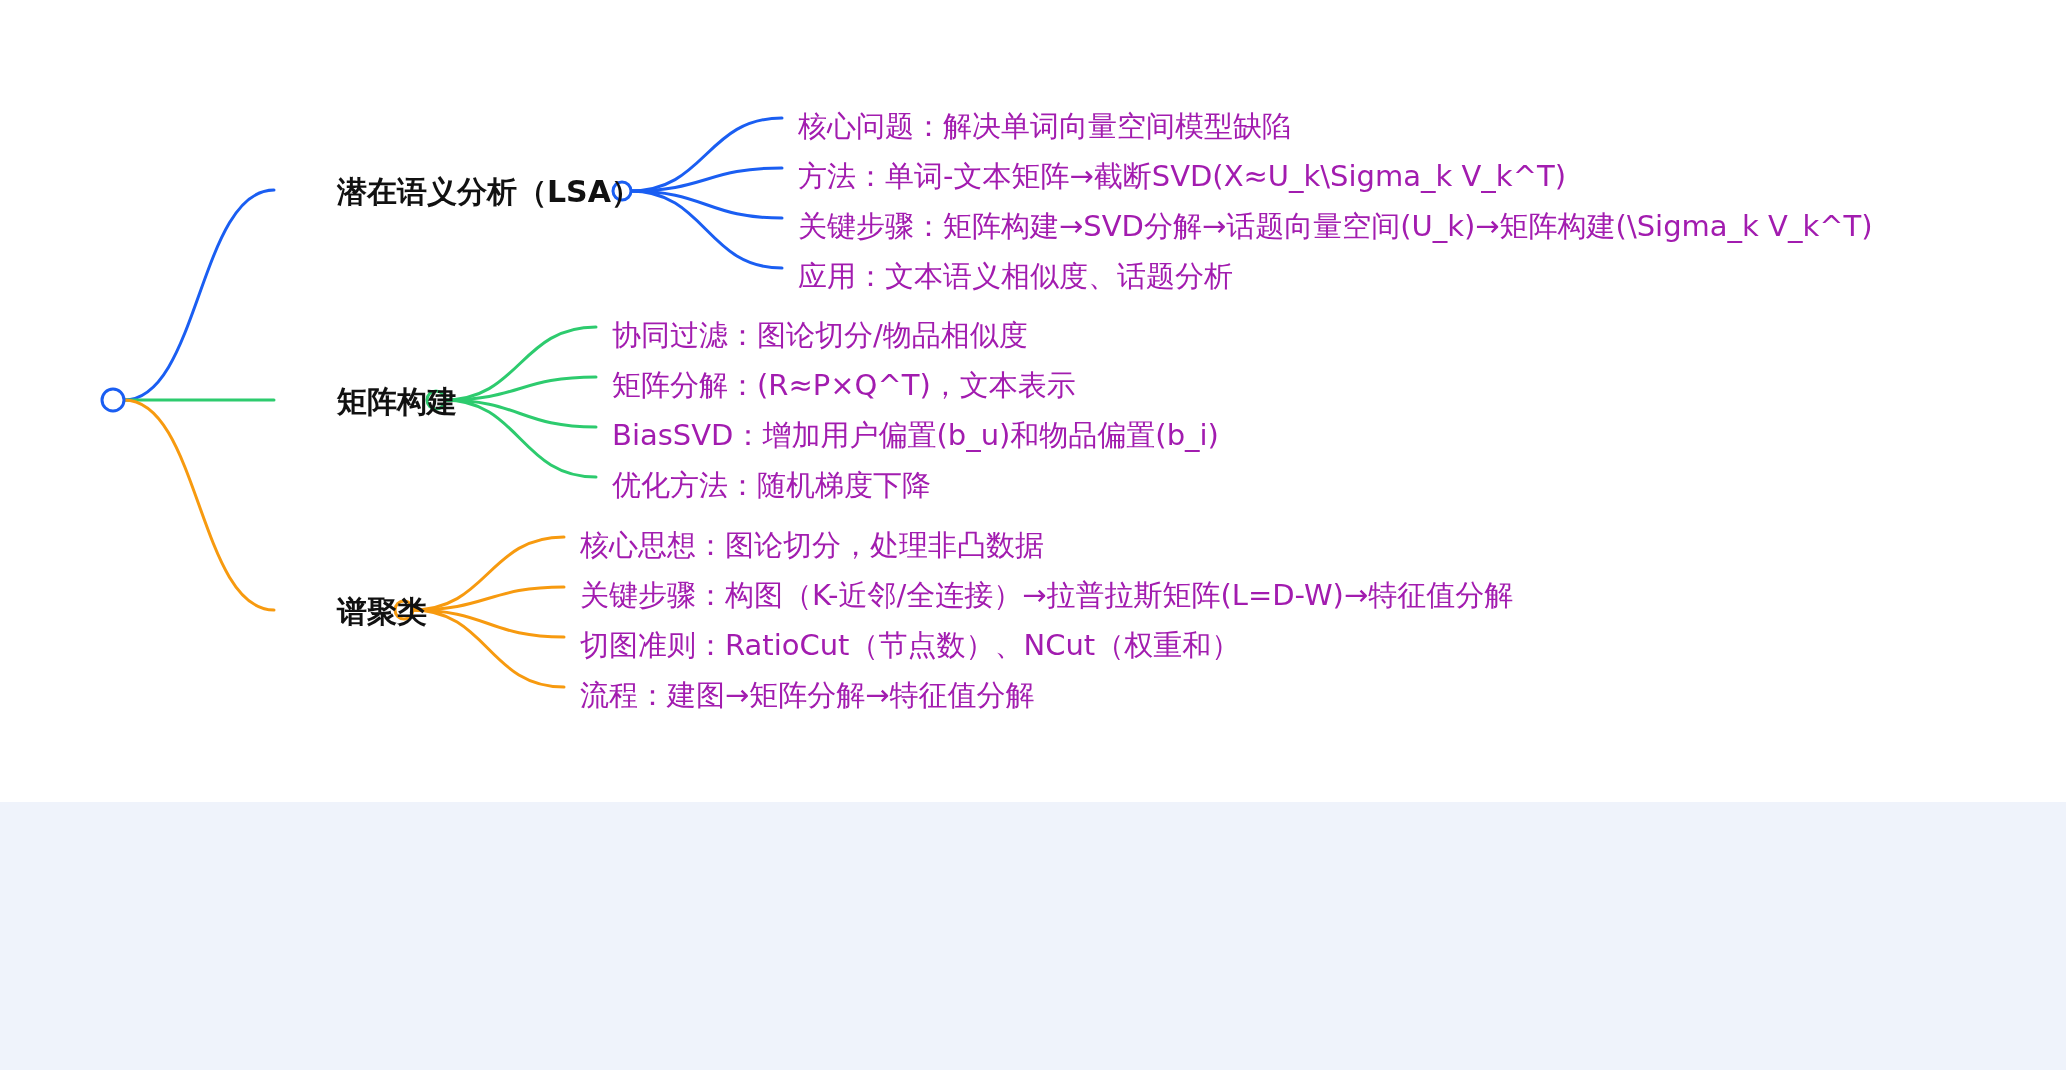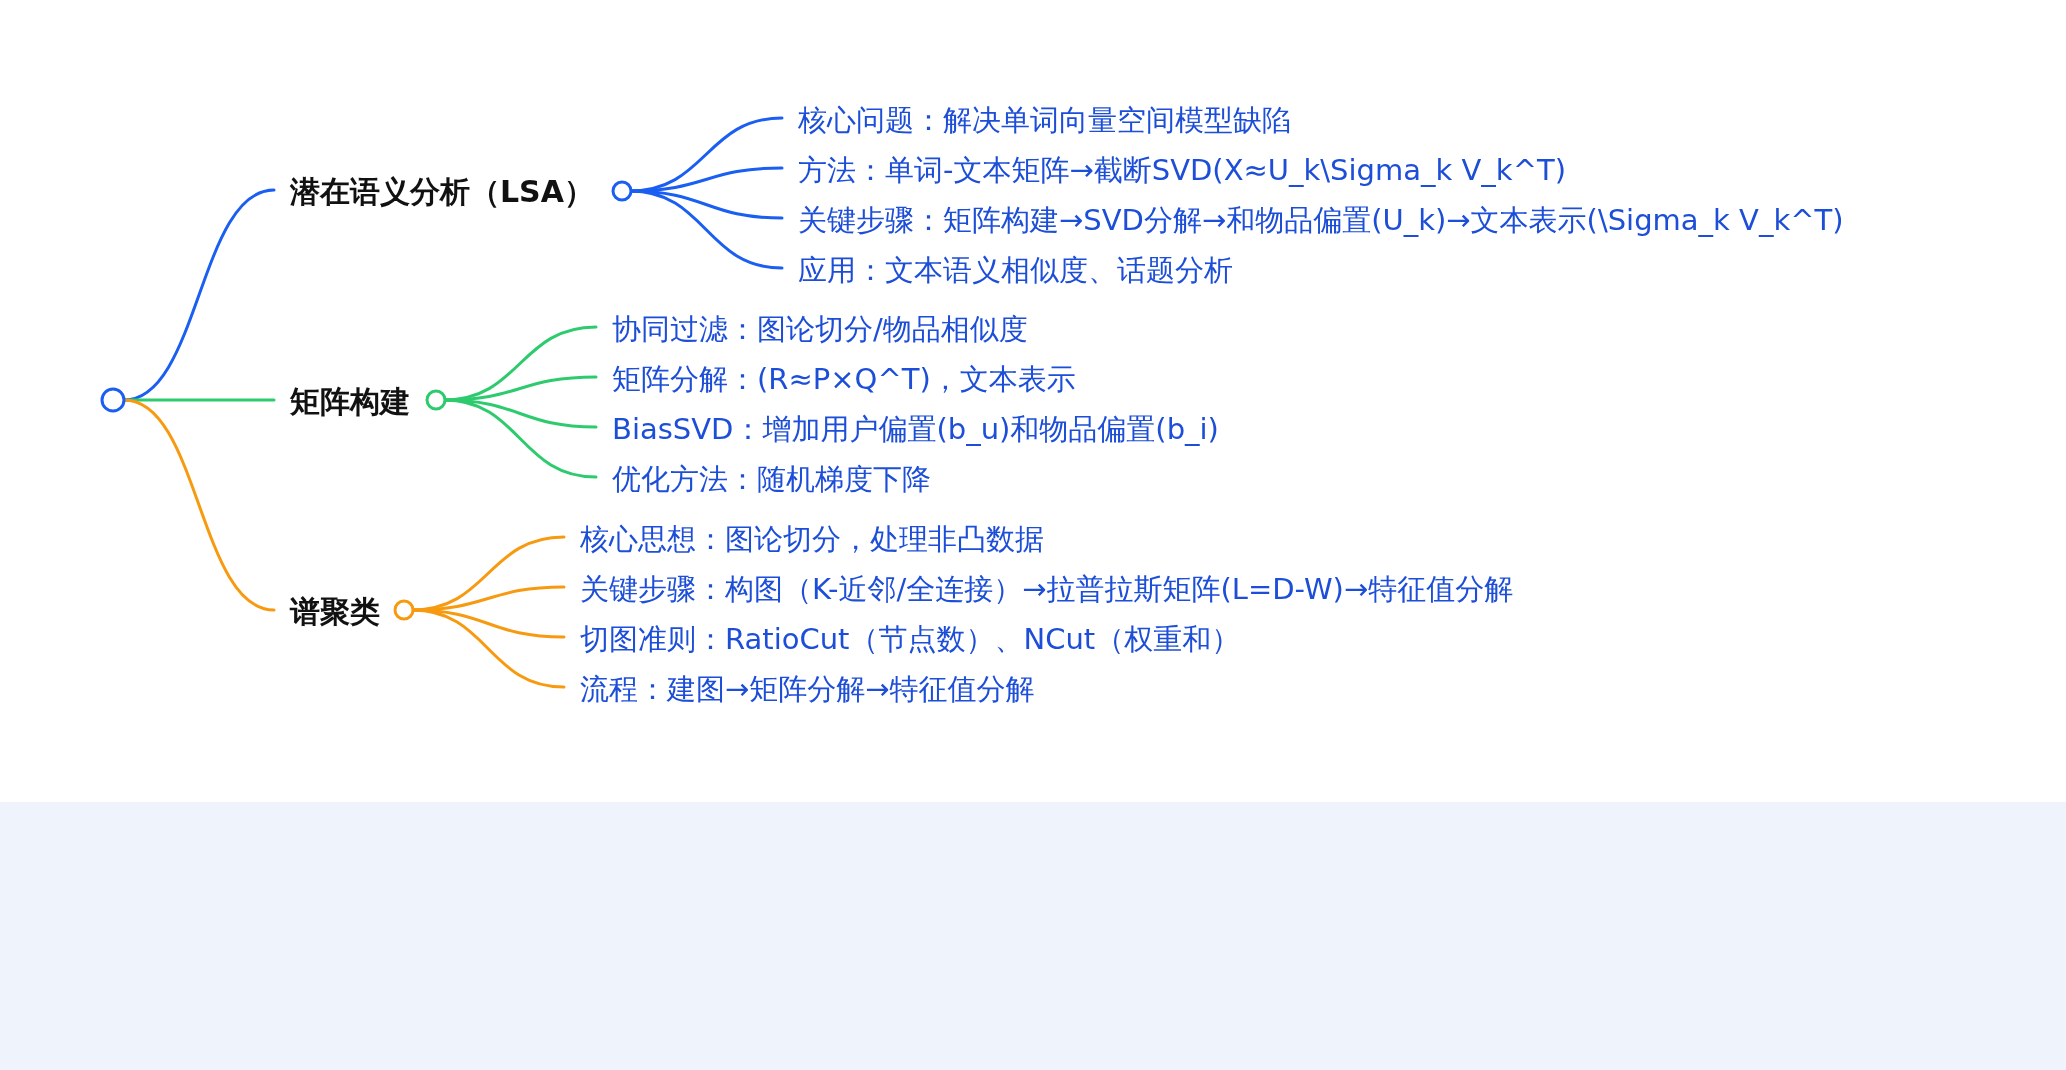--- a/index.html
+++ b/index.html
@@ -1,22 +1,22 @@
 <!DOCTYPE html>
 <html><head>
 <meta charset="utf-8">
 <style>
   html, body { margin:0; padding:0; }
   body { width:2066px; height:1070px; background:#ffffff; position:relative; overflow:hidden;
          font-family:"DejaVu Sans","Liberation Sans",sans-serif; }
   #mindmap { position:absolute; left:0; top:0; width:2066px; height:802px; }
   #mindmap svg { position:absolute; left:0; top:0; }
   .label { position:absolute; white-space:nowrap; color:#1f1f1f; line-height:1; transform:translateY(-50%); }
-  .label.l1 { font-size:30px; font-weight:bold; color:#111; }
-  .label.l2 { font-size:29px; font-weight:normal; color:#1d4ed8; }
+  .label.l1 { font-size:30px; font-weight:bold; color:#111;margin-left:47px; }
+  .label.l2 { font-size:29px; font-weight:normal; color:#a21caf;margin-top:6px; }
   #footer { position:absolute; left:0; top:802px; width:2066px; height:268px; background:#EFF3FB; }
 </style>
 </head>
 <body>
 
 <div id="mindmap">
   <svg id="mm-svg" width="2066" height="802">
       <path d="M124 400 C199 400, 199 190, 274 190" stroke="#1A5EF2" stroke-width="3" fill="none" stroke-linecap="round"></path>
       <path d="M630 191 C706 191, 706 118, 782 118" stroke="#1A5EF2" stroke-width="3" fill="none" stroke-linecap="round"></path>
       <path d="M630 191 C706 191, 706 168, 782 168" stroke="#1A5EF2" stroke-width="3" fill="none" stroke-linecap="round"></path>
@@ -34,21 +34,21 @@
       <path d="M412 610 C488 610, 488 587, 564 587" stroke="#F79A0F" stroke-width="3" fill="none" stroke-linecap="round"></path>
       <path d="M412 610 C488 610, 488 637, 564 637" stroke="#F79A0F" stroke-width="3" fill="none" stroke-linecap="round"></path>
       <path d="M412 610 C488 610, 488 687, 564 687" stroke="#F79A0F" stroke-width="3" fill="none" stroke-linecap="round"></path>
       <circle cx="404" cy="610" r="9" stroke="#F79A0F" stroke-width="3" fill="#ffffff"></circle>
       <circle cx="113" cy="400" r="11" stroke="#1A5EF2" stroke-width="3" fill="#ffffff"></circle>
     </svg>
   <div id="mm-labels">
       <div class="label l1" style="left: 290px; top: 192px;">潜在语义分析（LSA）</div>
       <div class="label l2" style="left: 798px; top: 120px;">核心问题：解决单词向量空间模型缺陷</div>
       <div class="label l2" style="left: 798px; top: 170px; text-align: right;">方法：单词-文本矩阵→截断SVD(X≈U_k\Sigma_k V_k^T)</div>
-      <div class="label l2" style="left: 798px; top: 220px;">关键步骤：矩阵构建→SVD分解→和物品偏置(U_k)→文本表示(\Sigma_k V_k^T)</div>
+      <div class="label l2" style="left: 798px; top: 220px;">关键步骤：矩阵构建→SVD分解→话题向量空间(U_k)→矩阵构建(\Sigma_k V_k^T)</div>
       <div class="label l2" style="left: 798px; top: 270px;">应用：文本语义相似度、话题分析</div>
       <div class="label l1" style="left: 290px; top: 402px;">矩阵构建</div>
       <div class="label l2" style="left: 612px; top: 329px;">协同过滤：图论切分/物品相似度</div>
       <div class="label l2" style="left: 612px; top: 379px;">矩阵分解：(R≈P×Q^T)，文本表示</div>
       <div class="label l2" style="left: 612px; top: 429px;">BiasSVD：增加用户偏置(b_u)和物品偏置(b_i)</div>
       <div class="label l2" style="left: 612px; top: 479px;">优化方法：随机梯度下降</div>
       <div class="label l1" style="left: 290px; top: 612px;">谱聚类</div>
       <div class="label l2" style="left: 580px; top: 539px;">核心思想：图论切分，处理非凸数据</div>
       <div class="label l2" style="left: 580px; top: 589px;">关键步骤：构图（K-近邻/全连接）→拉普拉斯矩阵(L=D-W)→特征值分解</div>
       <div class="label l2" style="left: 580px; top: 639px;">切图准则：RatioCut（节点数）、NCut（权重和）</div>

